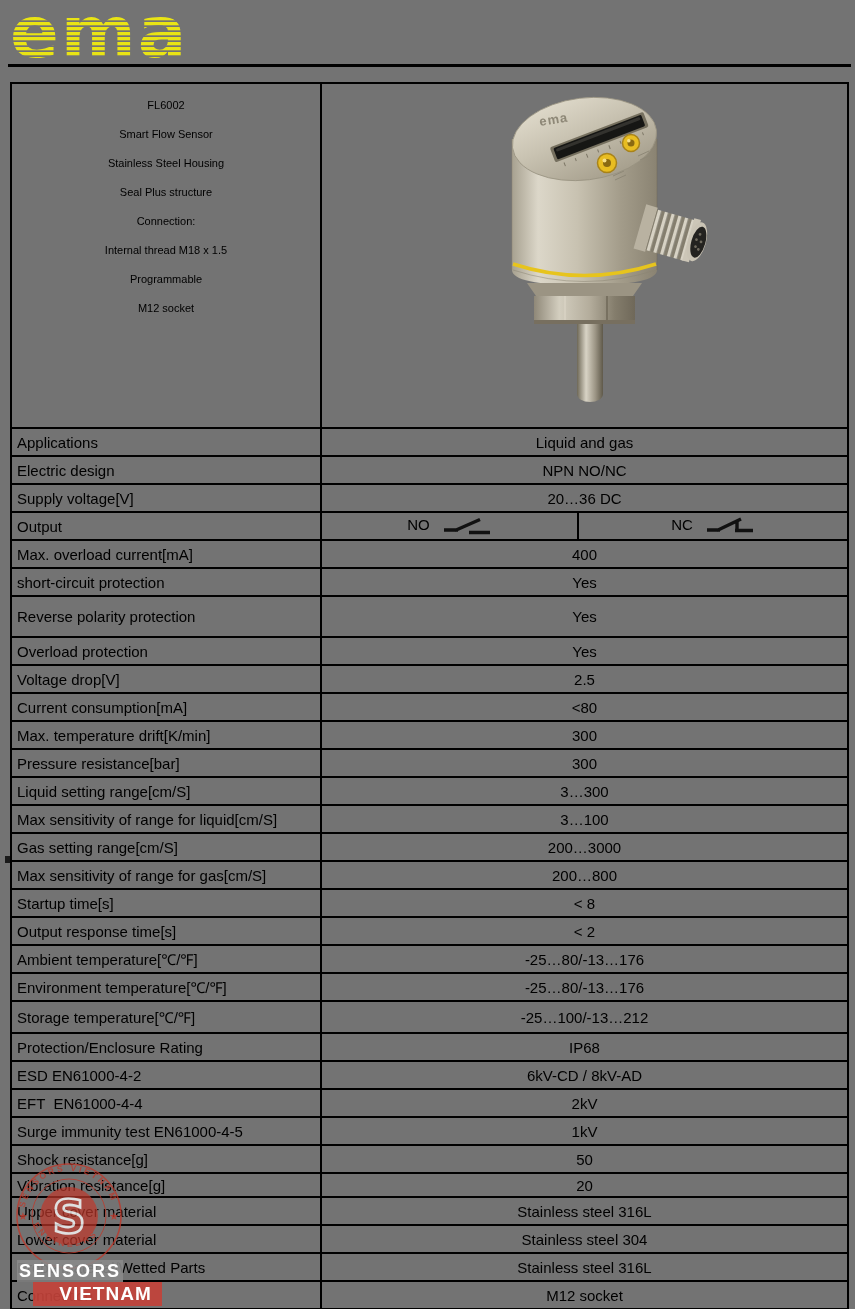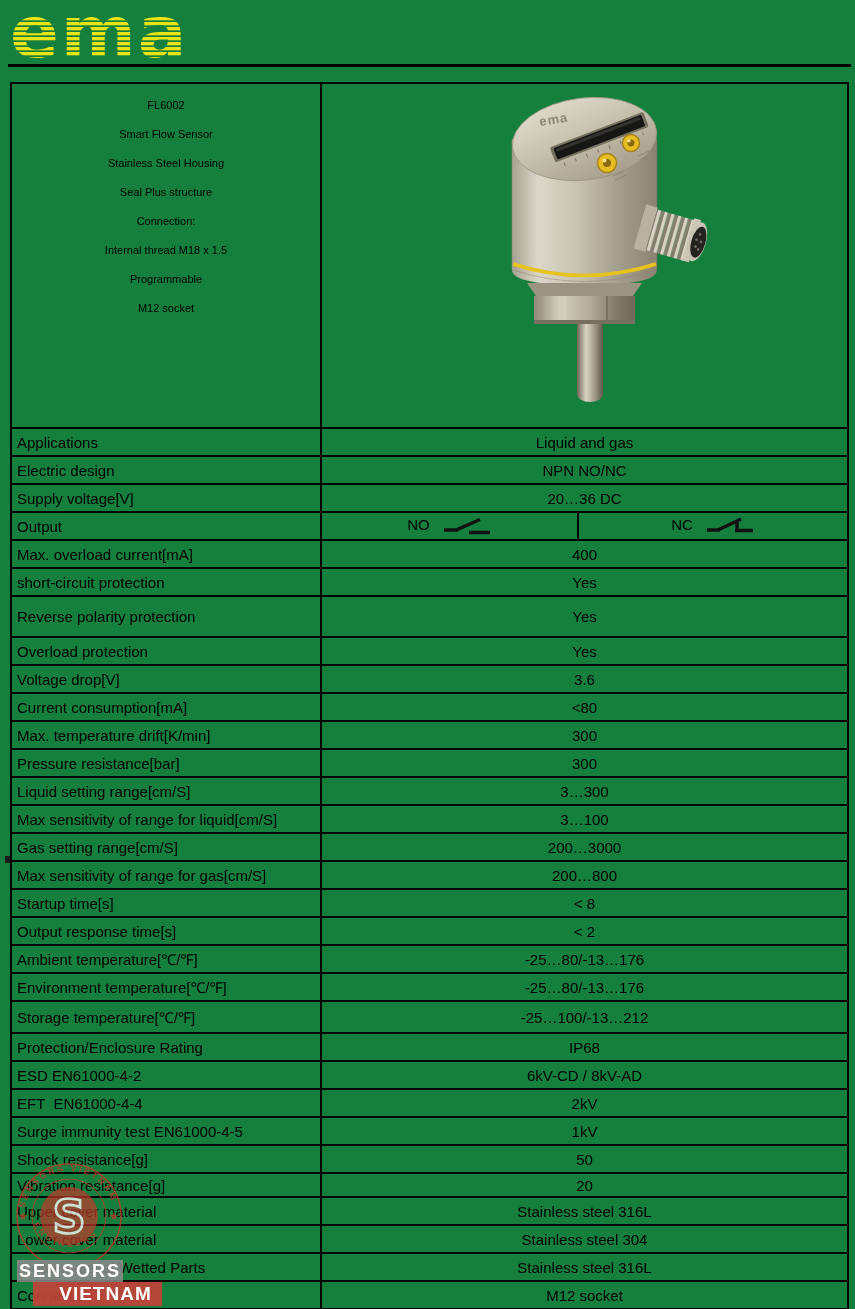--- a/index.html
+++ b/index.html
@@ -1,16 +1,16 @@
 <!DOCTYPE html>
 <html><head>
 <meta charset="utf-8">
 <style>
   html,body{margin:0;padding:0;background:#fff;}
-  .page{position:relative;width:855px;height:1309px;background:#15803d;overflow:hidden;
+  .page{position:relative;width:855px;height:1309px;background:#737373;overflow:hidden;
         font-family:"Liberation Sans",sans-serif;color:#000;}
   .logo{position:absolute;left:10px;top:2px;}
   .top-rule{position:absolute;left:8px;top:64px;width:843px;height:3px;background:#000;}
   table.spec{position:absolute;left:10px;top:82px;width:837px;height:1213px;
              border-collapse:collapse;table-layout:fixed;}
   table.spec td{border:2px solid #000;font-size:15px;overflow:hidden;}
   td.product-cell{vertical-align:top;text-align:center;}
   .pline{font-size:11px;line-height:29px;}
   .pline:first-child{margin-top:6px;}
   td.image-cell{vertical-align:top;text-align:center;padding:0;}
@@ -201,21 +201,21 @@
         <tr style="height: 41px;">
           <td class="label">Reverse polarity protection</td>
           <td class="value" colspan="2">Yes</td>
         </tr>
         <tr style="height: 28px;">
           <td class="label">Overload protection</td>
           <td class="value" colspan="2">Yes</td>
         </tr>
         <tr style="height: 28px;">
           <td class="label">Voltage drop[V]</td>
-          <td class="value" colspan="2">3.6</td>
+          <td class="value" colspan="2">2.5</td>
         </tr>
         <tr style="height: 28px;">
           <td class="label">Current consumption[mA]</td>
           <td class="value" colspan="2">&lt;80</td>
         </tr>
         <tr style="height: 28px;">
           <td class="label">Max. temperature drift[K/min]</td>
           <td class="value" colspan="2">300</td>
         </tr>
         <tr style="height: 28px;">

